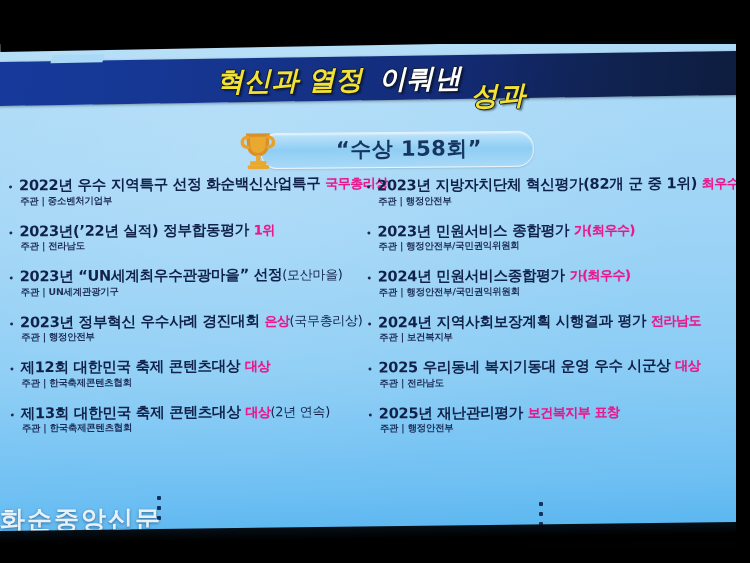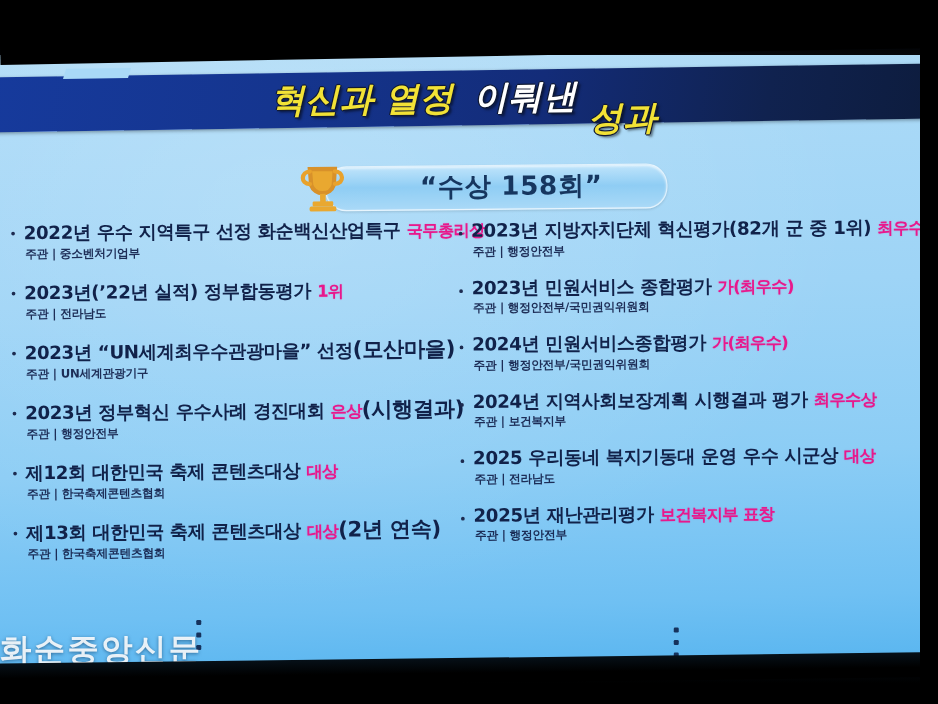--- a/index.html
+++ b/index.html
@@ -207,22 +207,22 @@
   }
   .award-line .hl {
     color: #e8188c;
     font-size: 13px;
     font-weight: bold;
     letter-spacing: -0.5px;
     text-shadow: 0 0 1px rgba(232,24,140,0.4);
   }
   .award-line .paren {
     color: #11224a;
-    font-size: 17px;
-    font-weight: bold;
+    font-size: 13px;
+    font-weight: normal;
   }
   .award-sub {
     margin-top: 1px;
     padding-left: 1px;
     font-size: 9.4px;
     font-weight: bold;
     color: #13204a;
     letter-spacing: -0.2px;
     white-space: nowrap;
     opacity: 0.92;
@@ -316,21 +316,21 @@
         <span class="bullet"></span>
         <div class="award-line">
           <span>2023년 “UN세계최우수관광마을” 선정</span><span class="paren">(모산마을)</span>
         </div>
         <div class="award-sub">주관 | UN세계관광기구</div>
       </div>
       <div class="award-item">
         <span class="bullet"></span>
         <div class="award-line">
           <span>2023년 정부혁신 우수사례 경진대회</span>
-          <span class="hl">은상</span><span class="paren">(시행결과)</span>
+          <span class="hl">은상</span><span class="paren">(국무총리상)</span>
         </div>
         <div class="award-sub">주관 | 행정안전부</div>
       </div>
       <div class="award-item">
         <span class="bullet"></span>
         <div class="award-line">
           <span>제12회 대한민국 축제 콘텐츠대상</span>
           <span class="hl">대상</span><span class="paren"></span>
         </div>
         <div class="award-sub">주관 | 한국축제콘텐츠협회</div>
@@ -367,21 +367,21 @@
         <div class="award-line">
           <span>2024년 민원서비스종합평가</span>
           <span class="hl">가(최우수)</span>
         </div>
         <div class="award-sub">주관 | 행정안전부/국민권익위원회</div>
       </div>
       <div class="award-item">
         <span class="bullet"></span>
         <div class="award-line">
           <span>2024년 지역사회보장계획 시행결과 평가</span>
-          <span class="hl">최우수상</span>
+          <span class="hl">전라남도</span>
         </div>
         <div class="award-sub">주관 | 보건복지부</div>
       </div>
       <div class="award-item">
         <span class="bullet"></span>
         <div class="award-line">
           <span>2025 우리동네 복지기동대 운영 우수 시군상</span>
           <span class="hl">대상</span>
         </div>
         <div class="award-sub">주관 | 전라남도</div>

